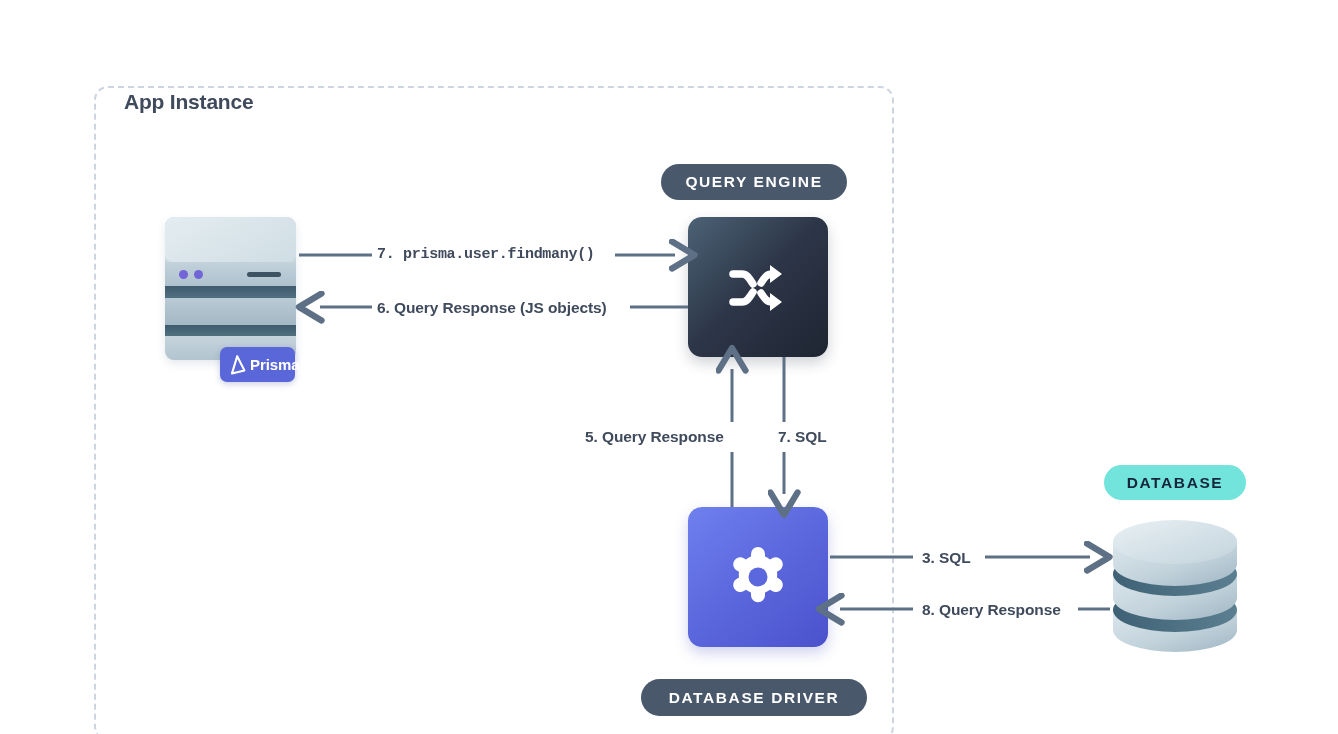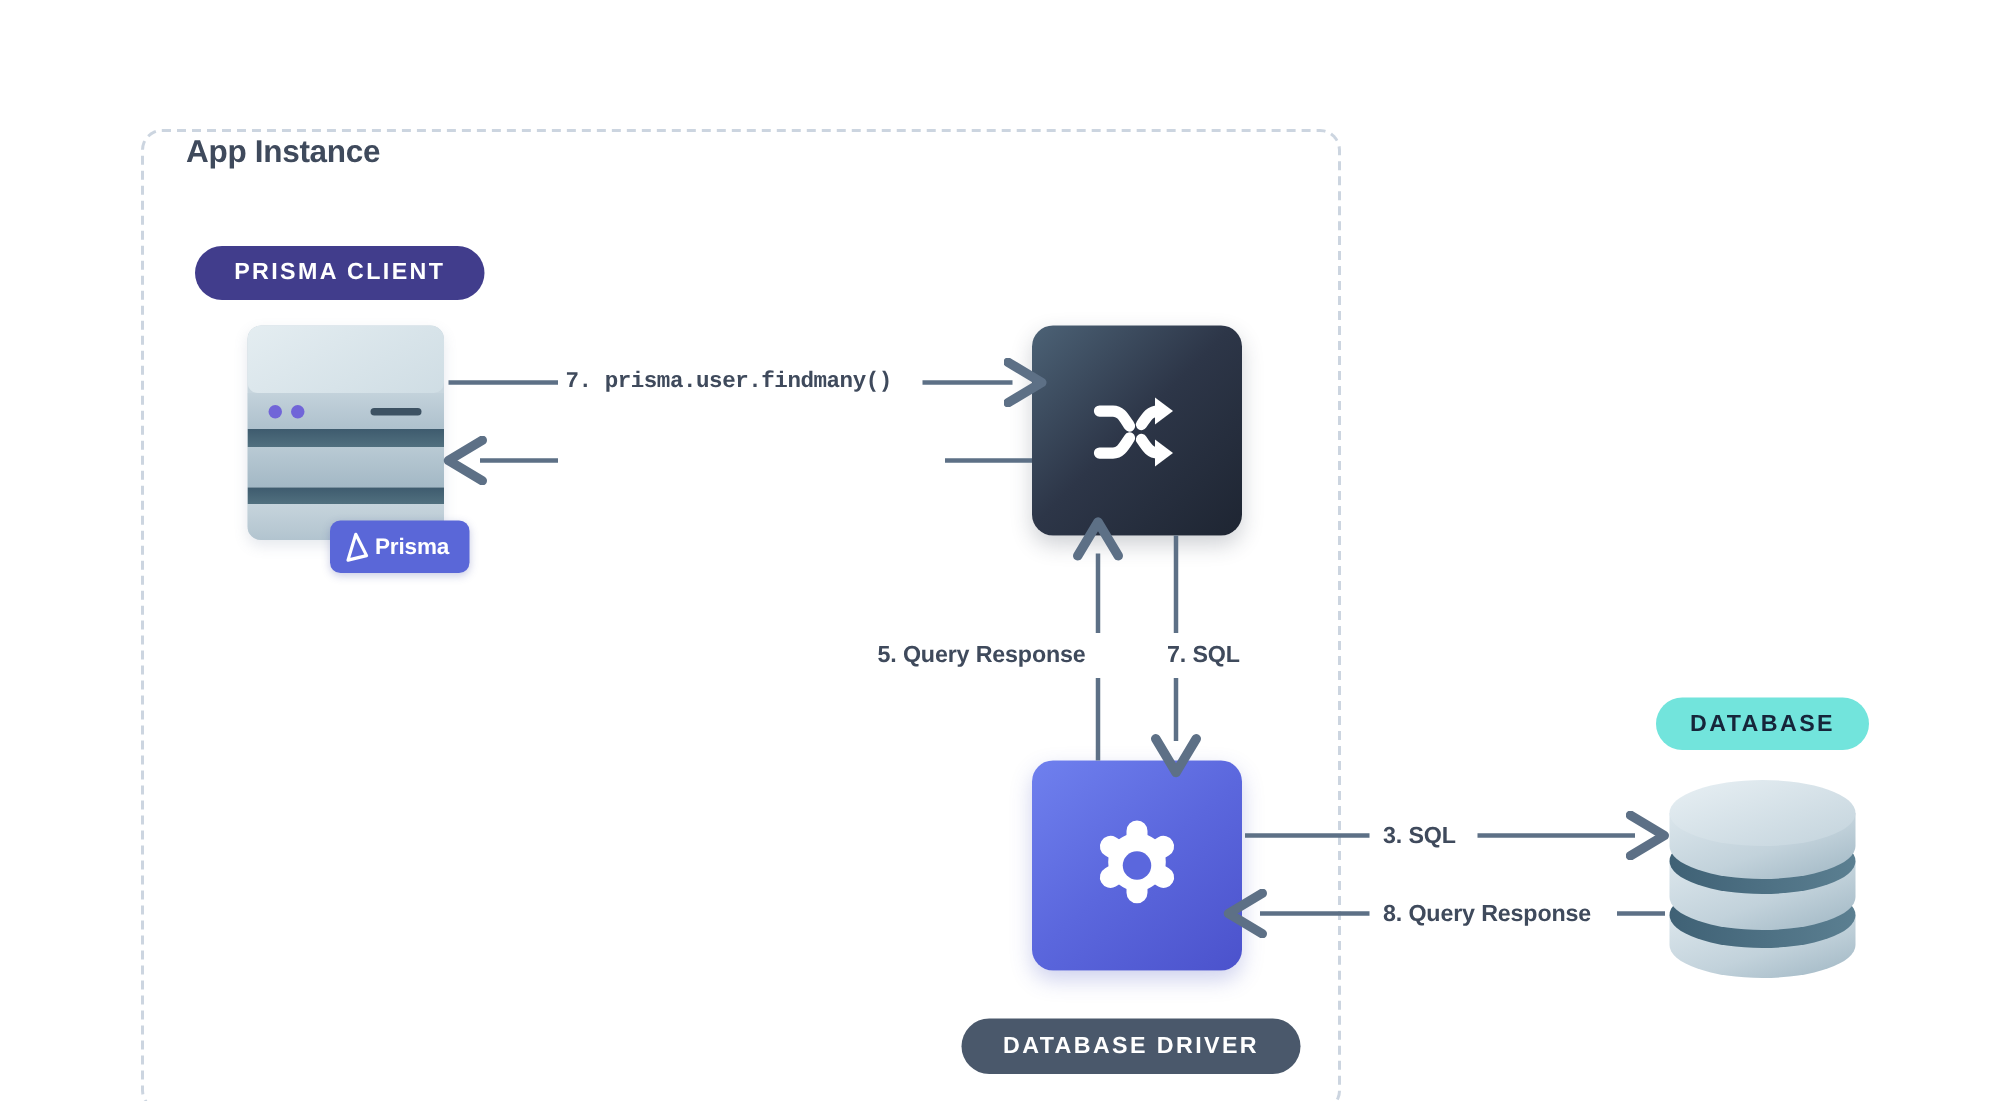--- a/index.html
+++ b/index.html
@@ -116,21 +116,21 @@
     background: #7165d8;
   }
   .srv-bar {
     position: absolute; height: 5px; border-radius: 3px;
     background: #3d5263;
   }
 
   
   #prisma-logo-badge {
     left: 220px; top: 303px;
-    width: 93px; height: 35px;
+    width: 75px; height: 35px;
     border-radius: 7px;
     background: #5a67d8;
     display: flex;
     align-items: center;
     gap: 4px;
     padding-left: 9px;
     box-sizing: border-box;
     box-shadow: 0 2px 6px rgba(70,80,160,0.28);
   }
   #prisma-logo-badge .ptext {
@@ -183,22 +183,22 @@
   svg { display: block; overflow: visible; }
 </style>
 </head>
 <body>
 
 <div id="stage">
 
   <div class="abs" id="app-instance-box"></div>
   <div class="abs" id="app-instance-title">App Instance</div>
 
-  <div class="abs pill" id="badge-prisma-client">PRISMA CLIENT</div>
-
+
+  <div class="abs pill" id="badge-query-engine">QUERY ENGINE</div>
 
   <div class="abs pill" id="badge-database">DATABASE</div>
 
   <div class="abs pill" id="badge-database-driver">DATABASE DRIVER</div>
 
   <div class="abs" id="prisma-client-card">
     <div class="srv-top"></div>
     <div class="srv-row srv-band-light" style="top:45px;height:24px;">
       <div class="srv-dot" style="left:14px;top:8px;"></div>
       <div class="srv-dot" style="left:29px;top:8px;"></div>
@@ -316,20 +316,21 @@
       <line x1="830" y1="513" x2="913" y2="513"></line>
       <line x1="985" y1="513" x2="1090" y2="513" marker-end="url(#ah-r)"></line>
 
       <line x1="840" y1="565" x2="913" y2="565" marker-start="url(#ah-l)"></line>
       <line x1="1078" y1="565" x2="1110" y2="565"></line>
     </g>
   </svg>
 
   <div class="abs alabel mono" style="left:377px;top:202px;">7. prisma.user.findmany()</div>
 
+  <div class="abs alabel" style="left:377px;top:255px;">6. Query Response (JS objects)</div>
 
   <div class="abs alabel" style="left:585px;top:384px;">5. Query Response</div>
 
   <div class="abs alabel" style="left:778px;top:384px;">7. SQL</div>
 
   <div class="abs alabel" style="left:922px;top:505px;">3. SQL</div>
 
   <div class="abs alabel" style="left:922px;top:557px;">8. Query Response</div>
 
 </div>

